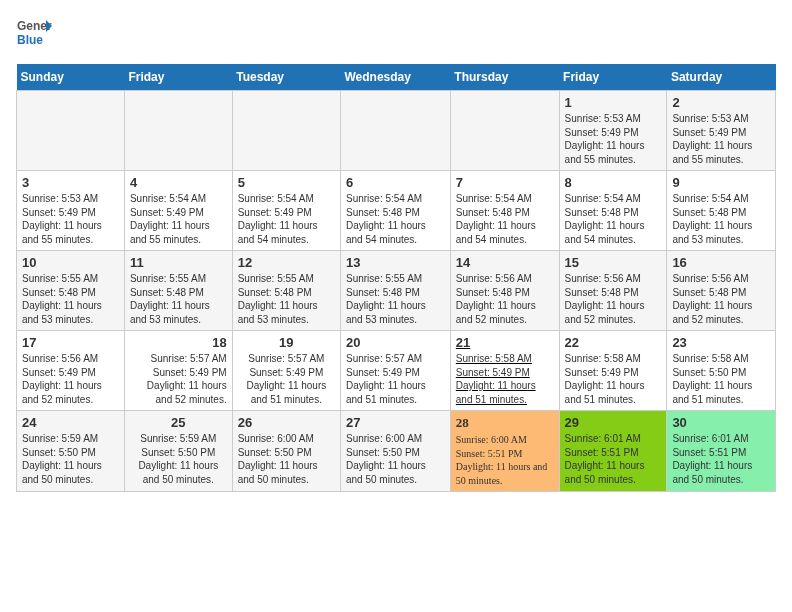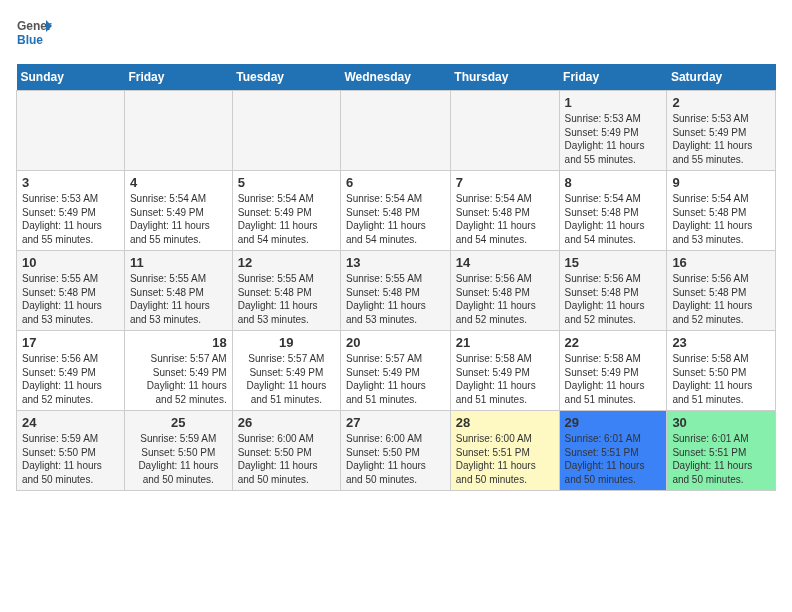--- a/index.html
+++ b/index.html
@@ -271,21 +271,21 @@
           </div>
         </td>
         <td style="background: rgb(255, 255, 255);">
           <span class="day-number">20</span>
           <div class="day-info">
             <span>Sunrise: 5:57 AM</span><br>
             <span>Sunset: 5:49 PM</span><br>
             <span>Daylight: 11 hours and 51 minutes.</span>
           </div>
         </td>
-        <td style="background: rgb(255, 255, 255);">
+        <td style="background: rgb(255, 255, 255); text-decoration: underline;">
           <span class="day-number">21</span>
           <div class="day-info">
             <span>Sunrise: 5:58 AM</span><br>
             <span>Sunset: 5:49 PM</span><br>
             <span>Daylight: 11 hours and 51 minutes.</span>
           </div>
         </td>
         <td style="background: rgb(255, 255, 255);">
           <span class="day-number">22</span>
           <div class="day-info">
@@ -329,29 +329,29 @@
           </div>
         </td>
         <td style="background: rgb(245, 245, 245);">
           <span class="day-number">27</span>
           <div class="day-info">
             <span>Sunrise: 6:00 AM</span><br>
             <span>Sunset: 5:50 PM</span><br>
             <span>Daylight: 11 hours and 50 minutes.</span>
           </div>
         </td>
-        <td style="background: #fef9c3;">
+        <td style="background: #fdba74; font-family: Liberation Serif, serif;">
           <span class="day-number">28</span>
           <div class="day-info">
             <span>Sunrise: 6:00 AM</span><br>
             <span>Sunset: 5:51 PM</span><br>
             <span>Daylight: 11 hours and 50 minutes.</span>
           </div>
         </td>
-        <td style="background: #3b82f6;">
+        <td style="background: #84cc16;">
           <span class="day-number">29</span>
           <div class="day-info">
             <span>Sunrise: 6:01 AM</span><br>
             <span>Sunset: 5:51 PM</span><br>
             <span>Daylight: 11 hours and 50 minutes.</span>
           </div>
         </td>
         <td style="background: #86efac; margin-top: 28px;">
           <span class="day-number">30</span>
           <div class="day-info">

